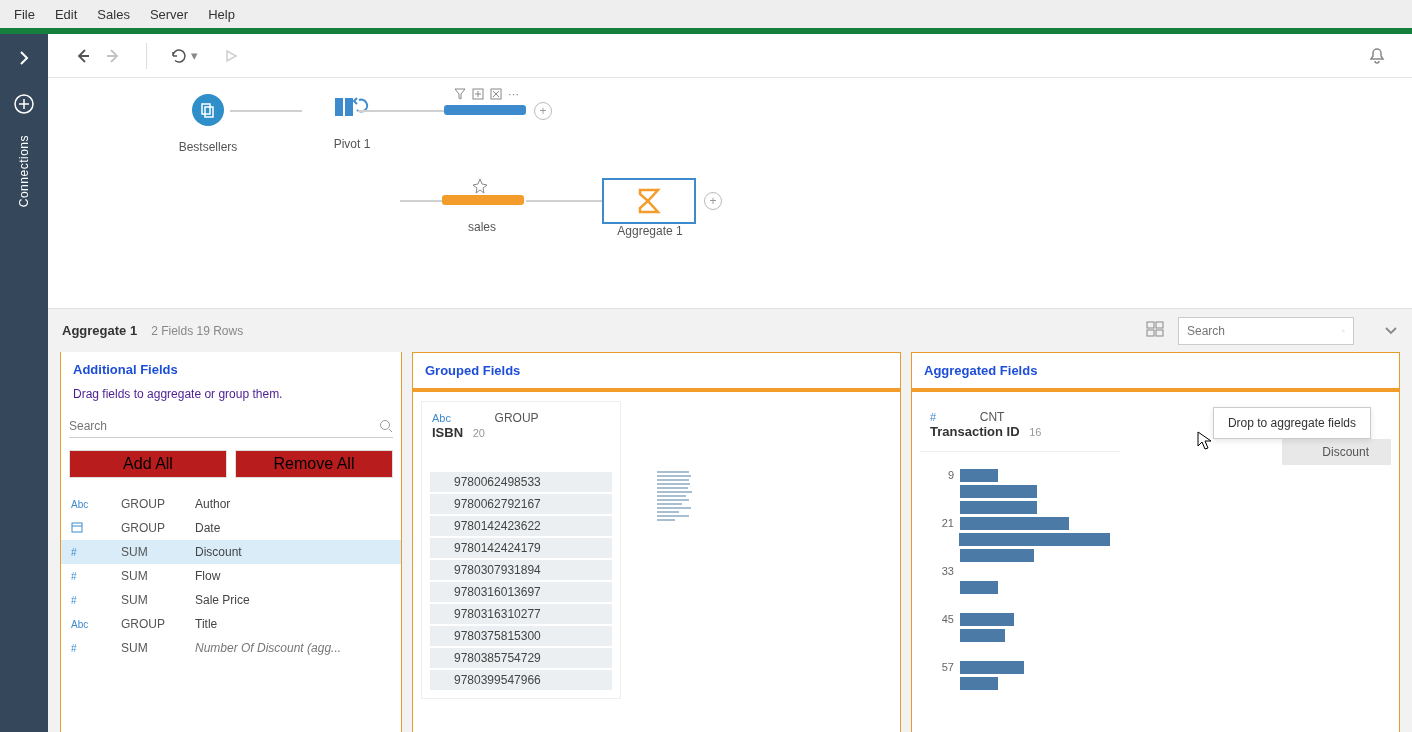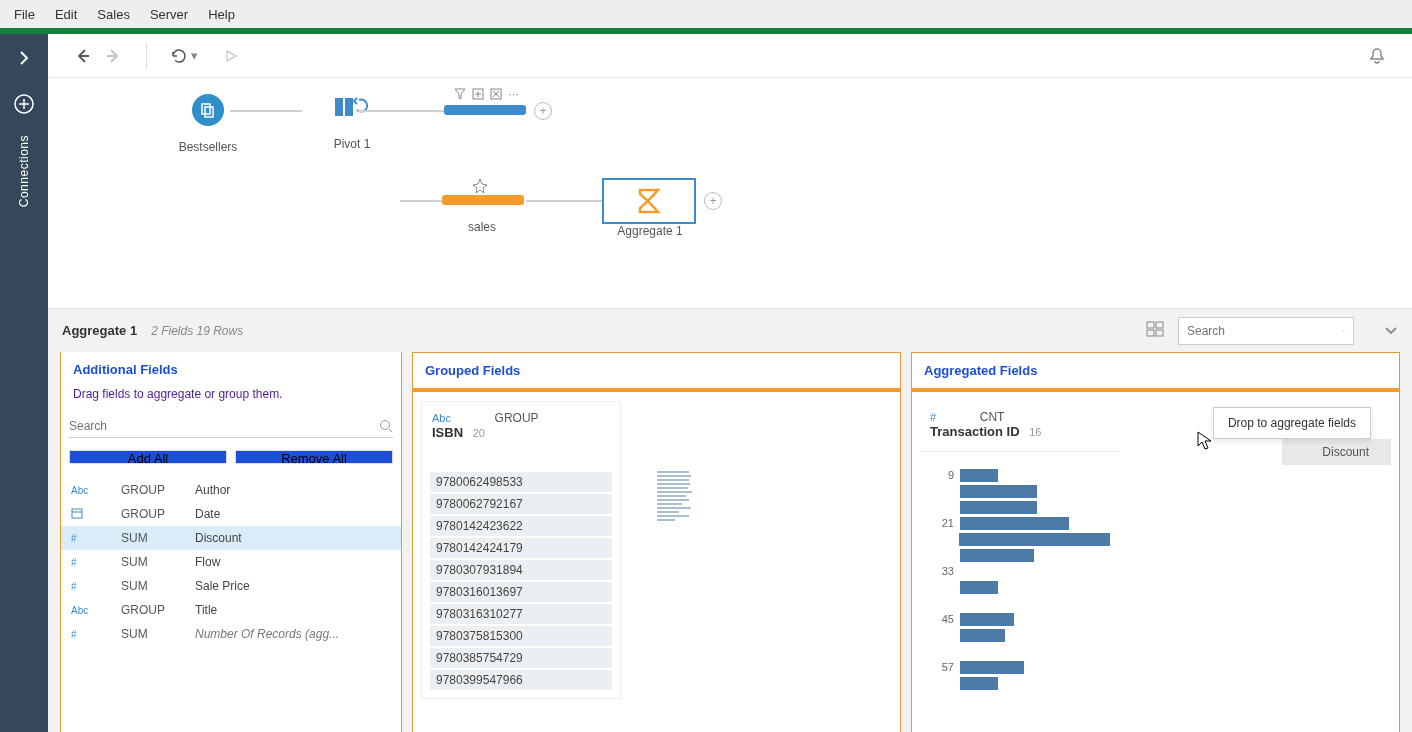--- a/index.html
+++ b/index.html
@@ -30,55 +30,55 @@
 .flow-bar.blue { background: #3d8bcd; }
 .flow-bar.orange { background: #f39c29; }
 .flow-line { position: absolute; height: 2px; background: #d0d0d0; }
 .add-plus { position: absolute; width: 18px; height: 18px; border: 1px solid #bbb; border-radius: 50%; color: #999; font-size: 12px; display: flex; align-items: center; justify-content: center; cursor: pointer; }
 .agg-box { position: absolute; width: 94px; height: 46px; border: 2px solid #3d8bcd; background: #fff; display: flex; align-items: center; justify-content: center; }
 .agg-box svg { color: #f39c29; }
 .mini-icons { position: absolute; display: flex; gap: 6px; color: #888; font-size: 11px; }
 
 .bottom-bar { height: 44px; background: #f2f2f2; display: flex; align-items: center; padding: 0 14px; border-top: 1px solid #e0e0e0; }
 .bottom-bar .title { font-weight: 600; color: #333; }
-.bottom-bar .status { color: #888; margin-left: 14px; font-size: 12px; font-style: italic; }
+.bottom-bar .status { color: #888; margin-left: 14px; font-size: 12px; }
 .bottom-bar .spacer { flex: 1; }
 .bottom-bar .search-box { width: 176px; height: 28px; border: 1px solid #ccc; background: #fff; padding: 0 8px; display: flex; align-items: center; }
 .bottom-bar .search-box input { border: none; outline: none; flex: 1; font-size: 12px; }
 
 .panels { flex: 1; display: flex; gap: 10px; padding: 0 12px; background: #f2f2f2; overflow: hidden; }
 .panel { background: #fff; border: 1px solid #e69b2c; display: flex; flex-direction: column; overflow: hidden; }
 .panel.additional { width: 342px; border-top: none; }
 .panel.grouped { flex: 1; }
 .panel.aggregated { flex: 1; position: relative; }
 .panel .panel-title { font-weight: 600; padding: 10px 12px; color: #1d4ed8; }
 .panel .helper { color: #4c1d95; padding: 0 12px 10px; font-size: 12px; }
 .panel .accent { height: 5px; background: #f39c29; border-bottom: 1px solid #fff; }
 
 .panel.additional .search-row { margin: 4px 8px; border-bottom: 1px solid #ccc; display: flex; align-items: center; padding: 4px 0; }
 .panel.additional .search-row input { border: none; outline: none; flex: 1; font-size: 12px; }
 .btn-row { display: flex; gap: 8px; padding: 8px; }
-.btn-row button { flex: 1; height: 14px; background: #1d4ed8; border: 1px solid #ddd; cursor: pointer; font-size: 13px; }
+.btn-row button { flex: 1; height: 28px; background: #b91c1c; border: 1px solid #ddd; cursor: pointer; font-size: 16px; }
 
 .field-list { padding: 6px 0; }
 .field-row { display: flex; align-items: center; height: 24px; padding: 0 10px; font-size: 12px; }
 .field-row.selected { background: #d9ecf7; }
 .field-row .type { width: 50px; font-size: 10px; color: #3d8bcd; }
 .field-row .fn { width: 74px; color: #555; }
 .field-row .name { flex: 1; color: #444; }
 .field-row .name.italic { font-style: italic; color: #777; }
 
 .card { border: 1px solid #eee; margin: 8px; width: 200px; }
 .card .card-header { padding: 8px 10px; }
 .card .card-header .type-lbl { color: #3d8bcd; font-size: 11px; }
 .card .card-header .fn-lbl { margin-left: 40px; font-size: 12px; color: #555; }
 .card .card-header .field-name { font-weight: 600; margin-top: 6px; }
 .card .card-header .count { color: #999; font-size: 11px; margin-left: 6px; }
 .card .values { padding: 6px 8px; margin-top: 16px; }
-.card .values .val { background: #eceff1; margin: 2px 0; padding: 3px 6px; font-size: 12px; color: #444; }
+.card .values .val { background: #eceff1; margin: 2px 0; padding: 3px 24px; font-size: 12px; color: #444; }
 
 .mini-chart { position: absolute; width: 36px; top: 116px; left: 244px; }
 .mini-chart .l { height: 2px; background: #a7bfd1; margin: 2px 0; }
 
 .histogram { padding: 14px 10px; }
 .hist-row { display: flex; align-items: center; height: 14px; margin: 2px 0; }
 .hist-row .lbl { width: 24px; text-align: right; font-size: 11px; color: #666; margin-right: 6px; }
 .hist-row .bar { height: 13px; background: #4b7aa6; }
 
 .drop-tooltip { position: absolute; right: 28px; top: 54px; background: #fff; border: 1px solid #ccc; padding: 8px 14px; font-size: 12px; box-shadow: 0 2px 6px rgba(0,0,0,0.1); z-index: 5; }
@@ -271,21 +271,21 @@
               <span class="name">Sale Price</span>
             </div>
             <div class="field-row">
               <span class="type">Abc</span>
               <span class="fn">GROUP</span>
               <span class="name">Title</span>
             </div>
             <div class="field-row">
               <span class="type">#</span>
               <span class="fn">SUM</span>
-              <span class="name italic">Number Of Records (agg...</span>
+              <span class="name italic">Number Of Discount (agg...</span>
             </div>
           </div>
       </div>
 
       <div class="panel grouped" style="position:relative">
         <div class="panel-title">Grouped Fields</div>
         <div class="accent"></div>
         <div class="card">
           <div class="card-header">
             <span class="type-lbl">Abc</span>

